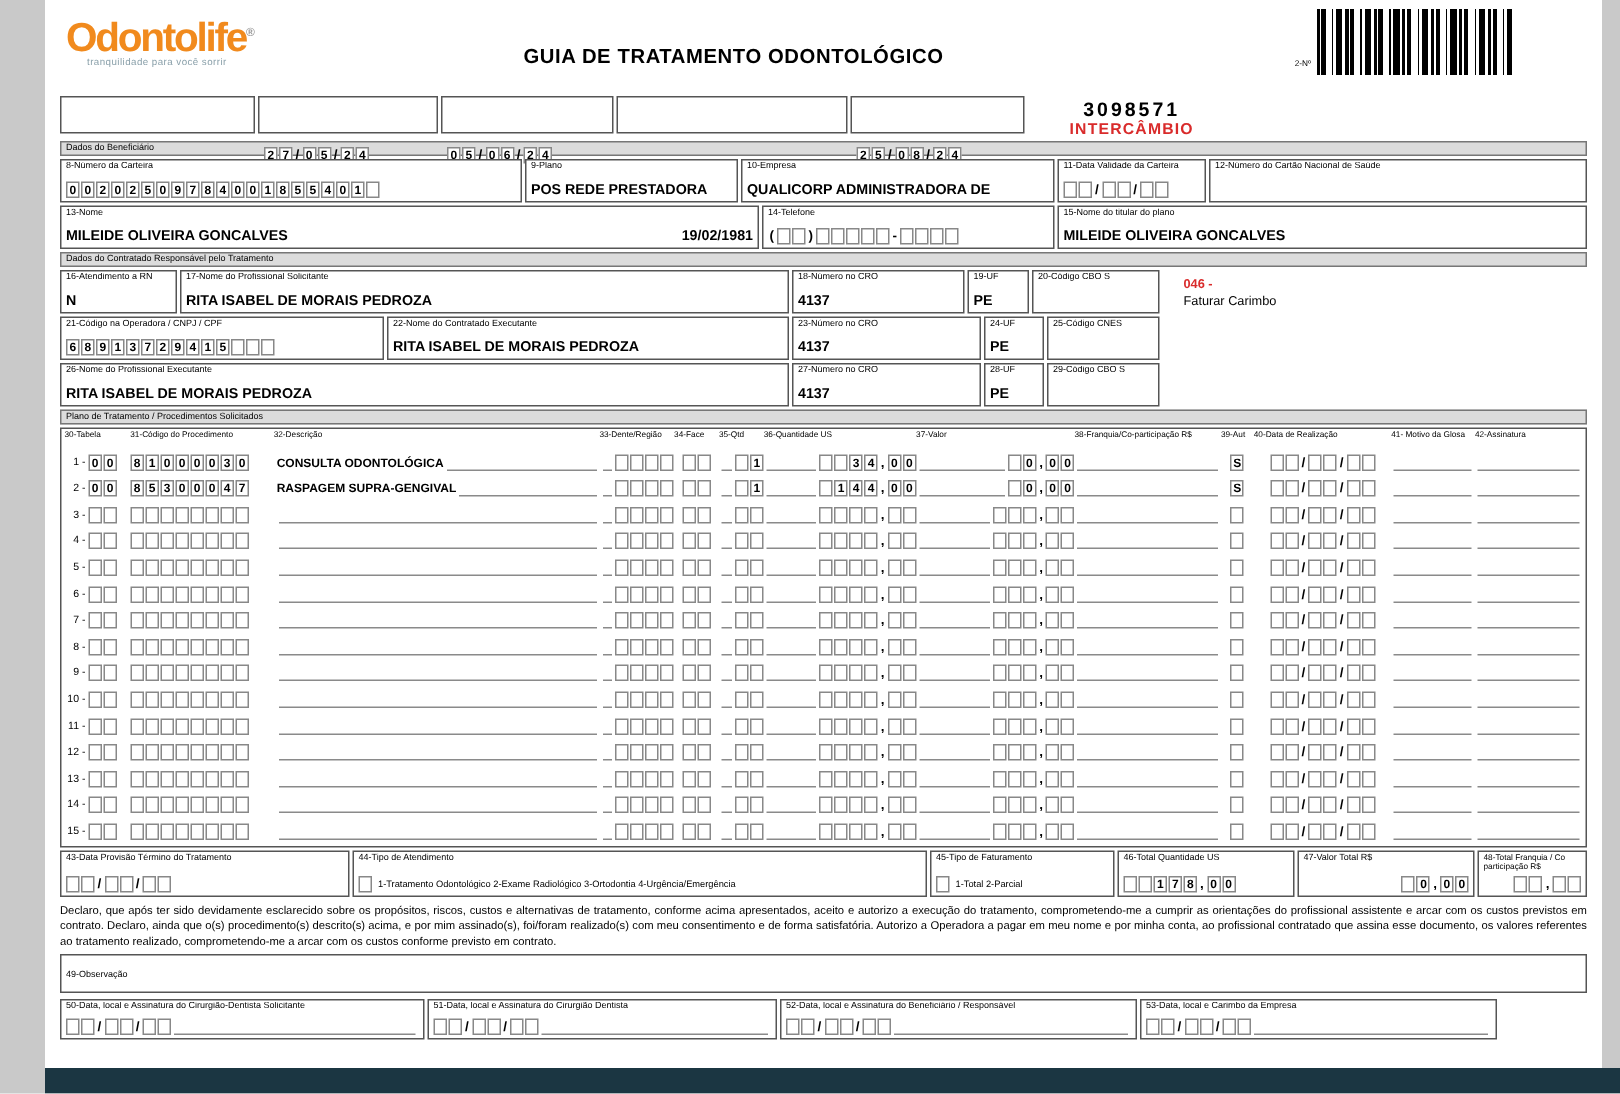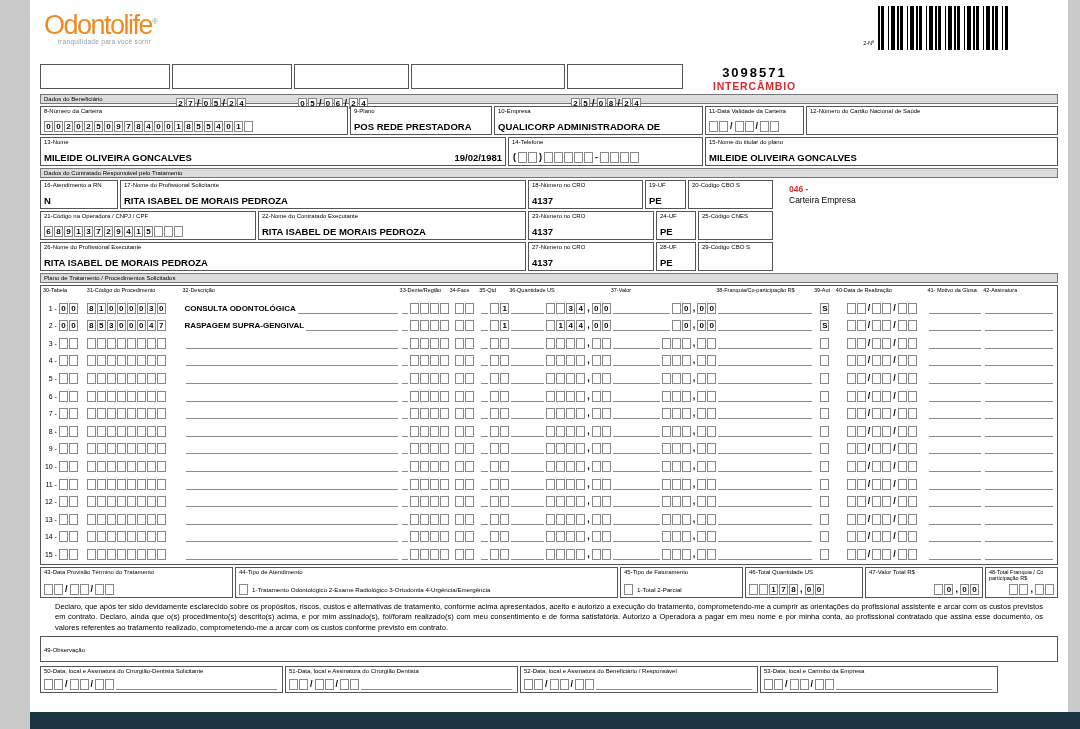--- a/index.html
+++ b/index.html
@@ -4,21 +4,21 @@
 <style>
   * { margin:0; padding:0; box-sizing:border-box; }
   html,body { width:1080px; height:729px; overflow:hidden; }
   body { background:#c9c9c9; font-family:"Liberation Sans", sans-serif; position:relative; color:#000; }
   .page { position:absolute; left:30px; top:0; width:1038px; height:712px; background:#fff; }
   .footer-bar { position:absolute; left:30px; top:712px; width:1050px; height:17px; background:#1b3642; }
 
   
   .hdr { position:relative; height:62px; }
   .logo { position:absolute; left:14px; top:8px; }
-  .brand { font-size:27px; font-weight:normal; color:#F18A1D; letter-spacing:-1.5px; line-height:28px; }
+  .brand { font-size:27px; font-weight:bold; color:#F18A1D; letter-spacing:-1.5px; line-height:28px; }
   .brand sup { font-size:8px; color:#999; letter-spacing:0; }
   .tagline { font-size:6.5px; color:#8aa0aa; letter-spacing:.3px; margin-top:-1px; padding-left:14px; }
   .title { position:absolute; left:0; right:120px; top:30px; text-align:center; font-weight:bold; font-size:13.5px; letter-spacing:.4px; }
   .bc-wrap { position:absolute; right:60px; top:6px; display:flex; align-items:flex-end; gap:4px; }
   .bc-label { font-size:5.5px; margin-bottom:4px; }
   .barcode { width:130px; height:44px;
     background:repeating-linear-gradient(90deg,#000 0 2px,#fff 2px 3px,#000 3px 6px,#fff 6px 10px,#000 10px 11px,#fff 11px 13px,#000 13px 17px,#fff 17px 19px); }
 
   
   .frow { display:flex; gap:2px; margin:2px 10px 0; }
@@ -56,38 +56,39 @@
   .c { display:flex; align-items:flex-end; }
   .c-num { width:16px; font-size:7px; justify-content:flex-end; padding-right:2px; line-height:11px; }
   .c-tab { width:28px; } .c-cod { width:96px; } .c-desc { width:218px; }
   .c-dente { width:50px; } .c-face { width:30px; justify-content:center; } .c-qtd { width:30px; }
   .c-us { width:102px; } .c-val { width:106px; } .c-fra { width:98px; }
   .c-aut { width:22px; justify-content:center; } .c-real { width:92px; justify-content:center; }
   .c-glosa { width:56px; } .c-ass { width:72px; }
   .fill { flex:1; border-bottom:1px solid #8a8a8a; height:4px; margin:0 2px; }
   .dtext { font-size:8px; font-weight:bold; white-space:nowrap; line-height:11px; padding-left:2px; }
 
-  .decl { margin:4px 25px 0; font-size:7.5px; line-height:1.38; text-align:justify; }
+  .decl { margin:4px 10px 0; font-size:7.5px; line-height:1.38; text-align:justify; }
   .obs { margin:3px 10px 0; border:1px solid #555; height:26px; padding:1px 3px; }
   .obs .flabel { font-size:6px; }
 
   .sigrow { display:flex; gap:2px; margin:4px 10px 0; }
   .sig { border:1px solid #555; height:27px; padding:1px 3px 2px; display:flex; flex-direction:column; justify-content:space-between; }
   .sig-bottom { display:flex; align-items:flex-end; }
 </style>
 </head>
 <body>
 
 <div class="page">
 
   <div class="hdr">
     <div class="logo">
       <div class="brand"><span>Odontolife</span><sup>®</sup></div>
       <div class="tagline">tranquilidade para você sorrir</div>
     </div>
+    <div class="title">GUIA DE TRATAMENTO ODONTOLÓGICO</div>
     <div class="bc-wrap">
       <span class="bc-label">2-Nº</span>
       <div class="barcode"></div>
     </div>
   </div>
 
   <div class="frow r1">
     <div class="field" style="width:130px">
       <span class="flabel">1-Registro ANS</span>
       <span class="fvalue">406414</span>
@@ -248,21 +249,21 @@
     <div class="field" style="width:41px">
       <span class="flabel">19-UF</span>
       <span class="fvalue">PE</span>
     </div>
     <div class="field" style="width:85px">
       <span class="flabel">20-Código CBO S</span>
       <span class="fvalue"></span>
     </div>
     <div class="note">
       <span class="note-code">046 -</span>
-      <span class="note-text">Carteira Empresa</span>
+      <span class="note-text">Faturar Carimbo</span>
     </div>
   </div>
 
   <div class="frow r5">
     <div class="field" style="width:216px">
       <span class="flabel">21-Código na Operadora / CNPJ / CPF</span>
       <span class="comb">
           <span class="cc">6</span>
           <span class="cc">8</span>
           <span class="cc">9</span>

